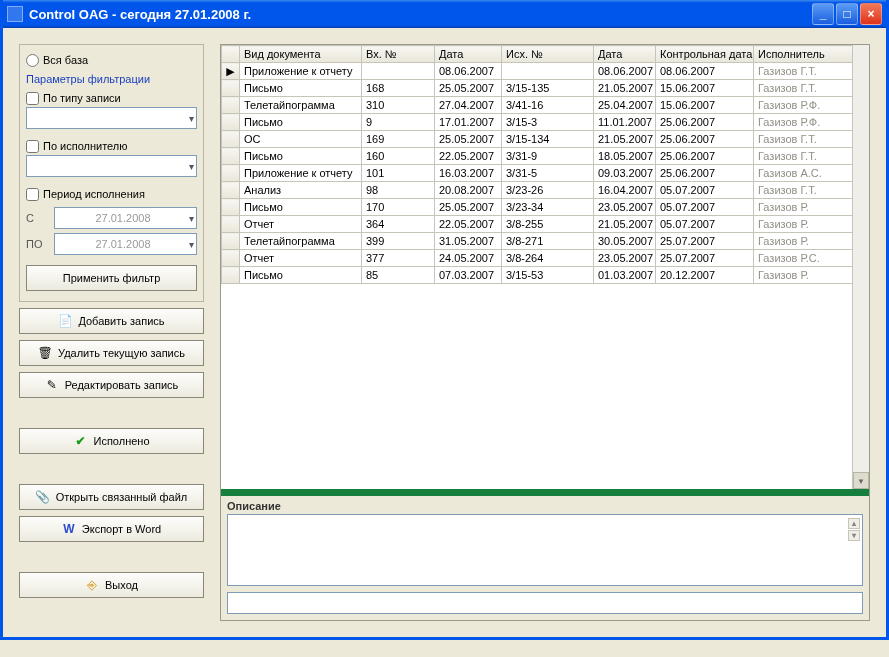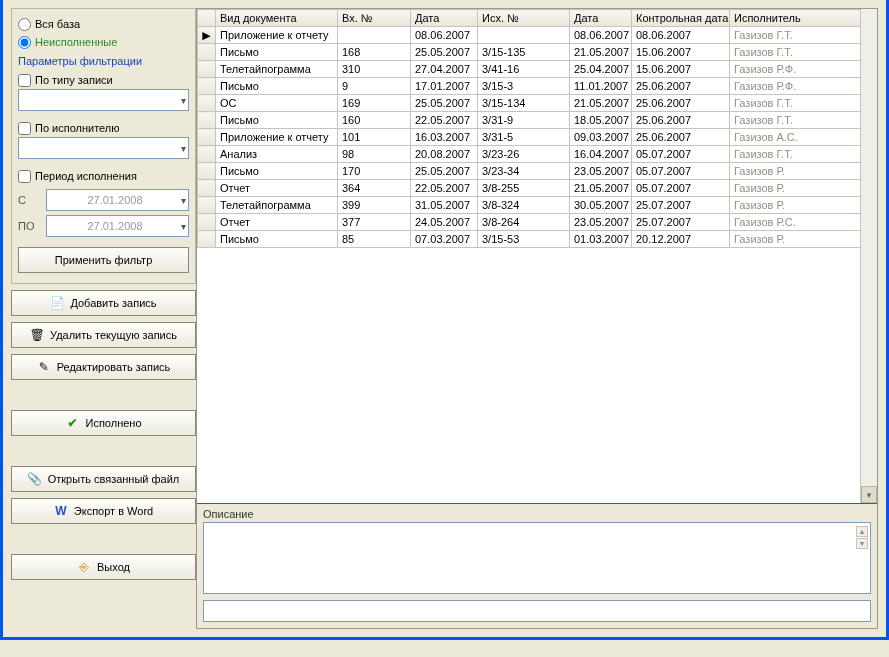--- a/index.html
+++ b/index.html
@@ -38,21 +38,21 @@
   .winbtns { display: flex; gap: 2px; }
   .winbtn {
     width: 22px; height: 22px; border-radius: 3px;
     display:flex; align-items:center; justify-content:center;
     font-family: Arial; font-weight:bold; font-size:12px; color:#fff;
     border:1px solid #fff5;
   }
   .winbtn.min, .winbtn.max { background: linear-gradient(#5a9cf5,#1a5ee0); }
   .winbtn.close { background: linear-gradient(#f07a5a,#e0321a); }
   .client {
-    flex:1; display:flex; padding:8px; gap:0; min-height:0;
+    flex:1; display:flex; padding:16px; gap:16px; min-height:0;
   }
   .sidebar {
     width: 185px;
     display:flex; flex-direction:column; gap:6px;
   }
   .groupbox {
     border:1px solid #b9b5a3;
     padding:6px; background:#ece9d8;
   }
   .radio-row, .check-row { display:flex; align-items:center; gap:4px; height:18px; }
@@ -97,44 +97,55 @@
   table.grid th.rowhdr { width:18px; }
   table.grid td.exec { color:#928f85; }
   .col-doc{width:122px;} .col-in{width:73px;} .col-d1{width:67px;}
   .col-out{width:92px;} .col-d2{width:62px;} .col-ctl{width:98px;} .col-exec{}
   .vscroll {
     position:absolute; right:0; top:0; bottom:0; width:17px;
     background:#efeee8; border-left:1px solid #c7c4b8;
     display:flex; flex-direction:column; justify-content:flex-end;
   }
   .vscroll .arrow { height:17px; background:#dedbcf; border:1px solid #b9b5a3; display:flex;align-items:center;justify-content:center;font-size:9px;color:#666;}
-  .desc-block { border-top:1px solid #15803d; background:#ece9d8; padding:4px 6px 6px 6px; }
+  .desc-block { border-top:7px solid #15803d; background:#ece9d8; padding:4px 6px 6px 6px;font-weight:bold; }
   .desc-label { color:#333; margin-bottom:2px;}
   .desc-box { background:#fff; border:1px solid #7f9db9; height:72px; position:relative;}
   .note-box { background:#fff; border:1px solid #7f9db9; height:22px;}
   .tiny-scroll { position:absolute; right:2px; top:3px; width:12px; display:flex; flex-direction:column; gap:1px;}
   .tiny-scroll .a{ width:12px;height:11px;background:#efeee8;border:1px solid #c7c4b8;font-size:8px;display:flex;align-items:center;justify-content:center;color:#888;}
 </style>
 </head>
 <body>
 
 <div class="window">
 
+  <div class="titlebar">
+    <span class="app-icon"></span>
+    <span class="title-text">Control OAG - сегодня 27.01.2008 г.</span>
+    <div class="winbtns">
+      <div class="winbtn min">
+          <span>_</span>
+        </div>
+      <div class="winbtn max">
+          <span>□</span>
+        </div>
+      <div class="winbtn close">
+          <span>×</span>
+        </div>
+    </div>
+  </div>
 
   <div class="client">
 
     <div class="sidebar">
       <div class="groupbox">
         <div class="radio-row">
           <input type="radio" name="scope" style="">
           <label>Вся база</label>
-        </div>
-        <div class="radio-row">
-          <input type="radio" name="scope" checked="" style="">
-          <label class="sel">Неисполненные</label>
         </div>
         <div class="section-label">Параметры фильтрации</div>
 
         <div class="check-row">
           <input type="checkbox" style="">
           <label>По типу записи</label>
         </div>
         <div class="combo">
           <span class="cv"></span>
           <span class="chev">▾</span>
@@ -341,21 +352,21 @@
                 <td>3/8-255</td>
                 <td>21.05.2007</td>
                 <td>05.07.2007</td>
                 <td class="exec">Газизов Р.</td>
               </tr>
               <tr>
                 <td class="rowhdr"></td>
                 <td>Телетайпограмма</td>
                 <td>399</td>
                 <td>31.05.2007</td>
-                <td>3/8-324</td>
+                <td>3/8-271</td>
                 <td>30.05.2007</td>
                 <td>25.07.2007</td>
                 <td class="exec">Газизов Р.</td>
               </tr>
               <tr>
                 <td class="rowhdr"></td>
                 <td>Отчет</td>
                 <td>377</td>
                 <td>24.05.2007</td>
                 <td>3/8-264</td>

